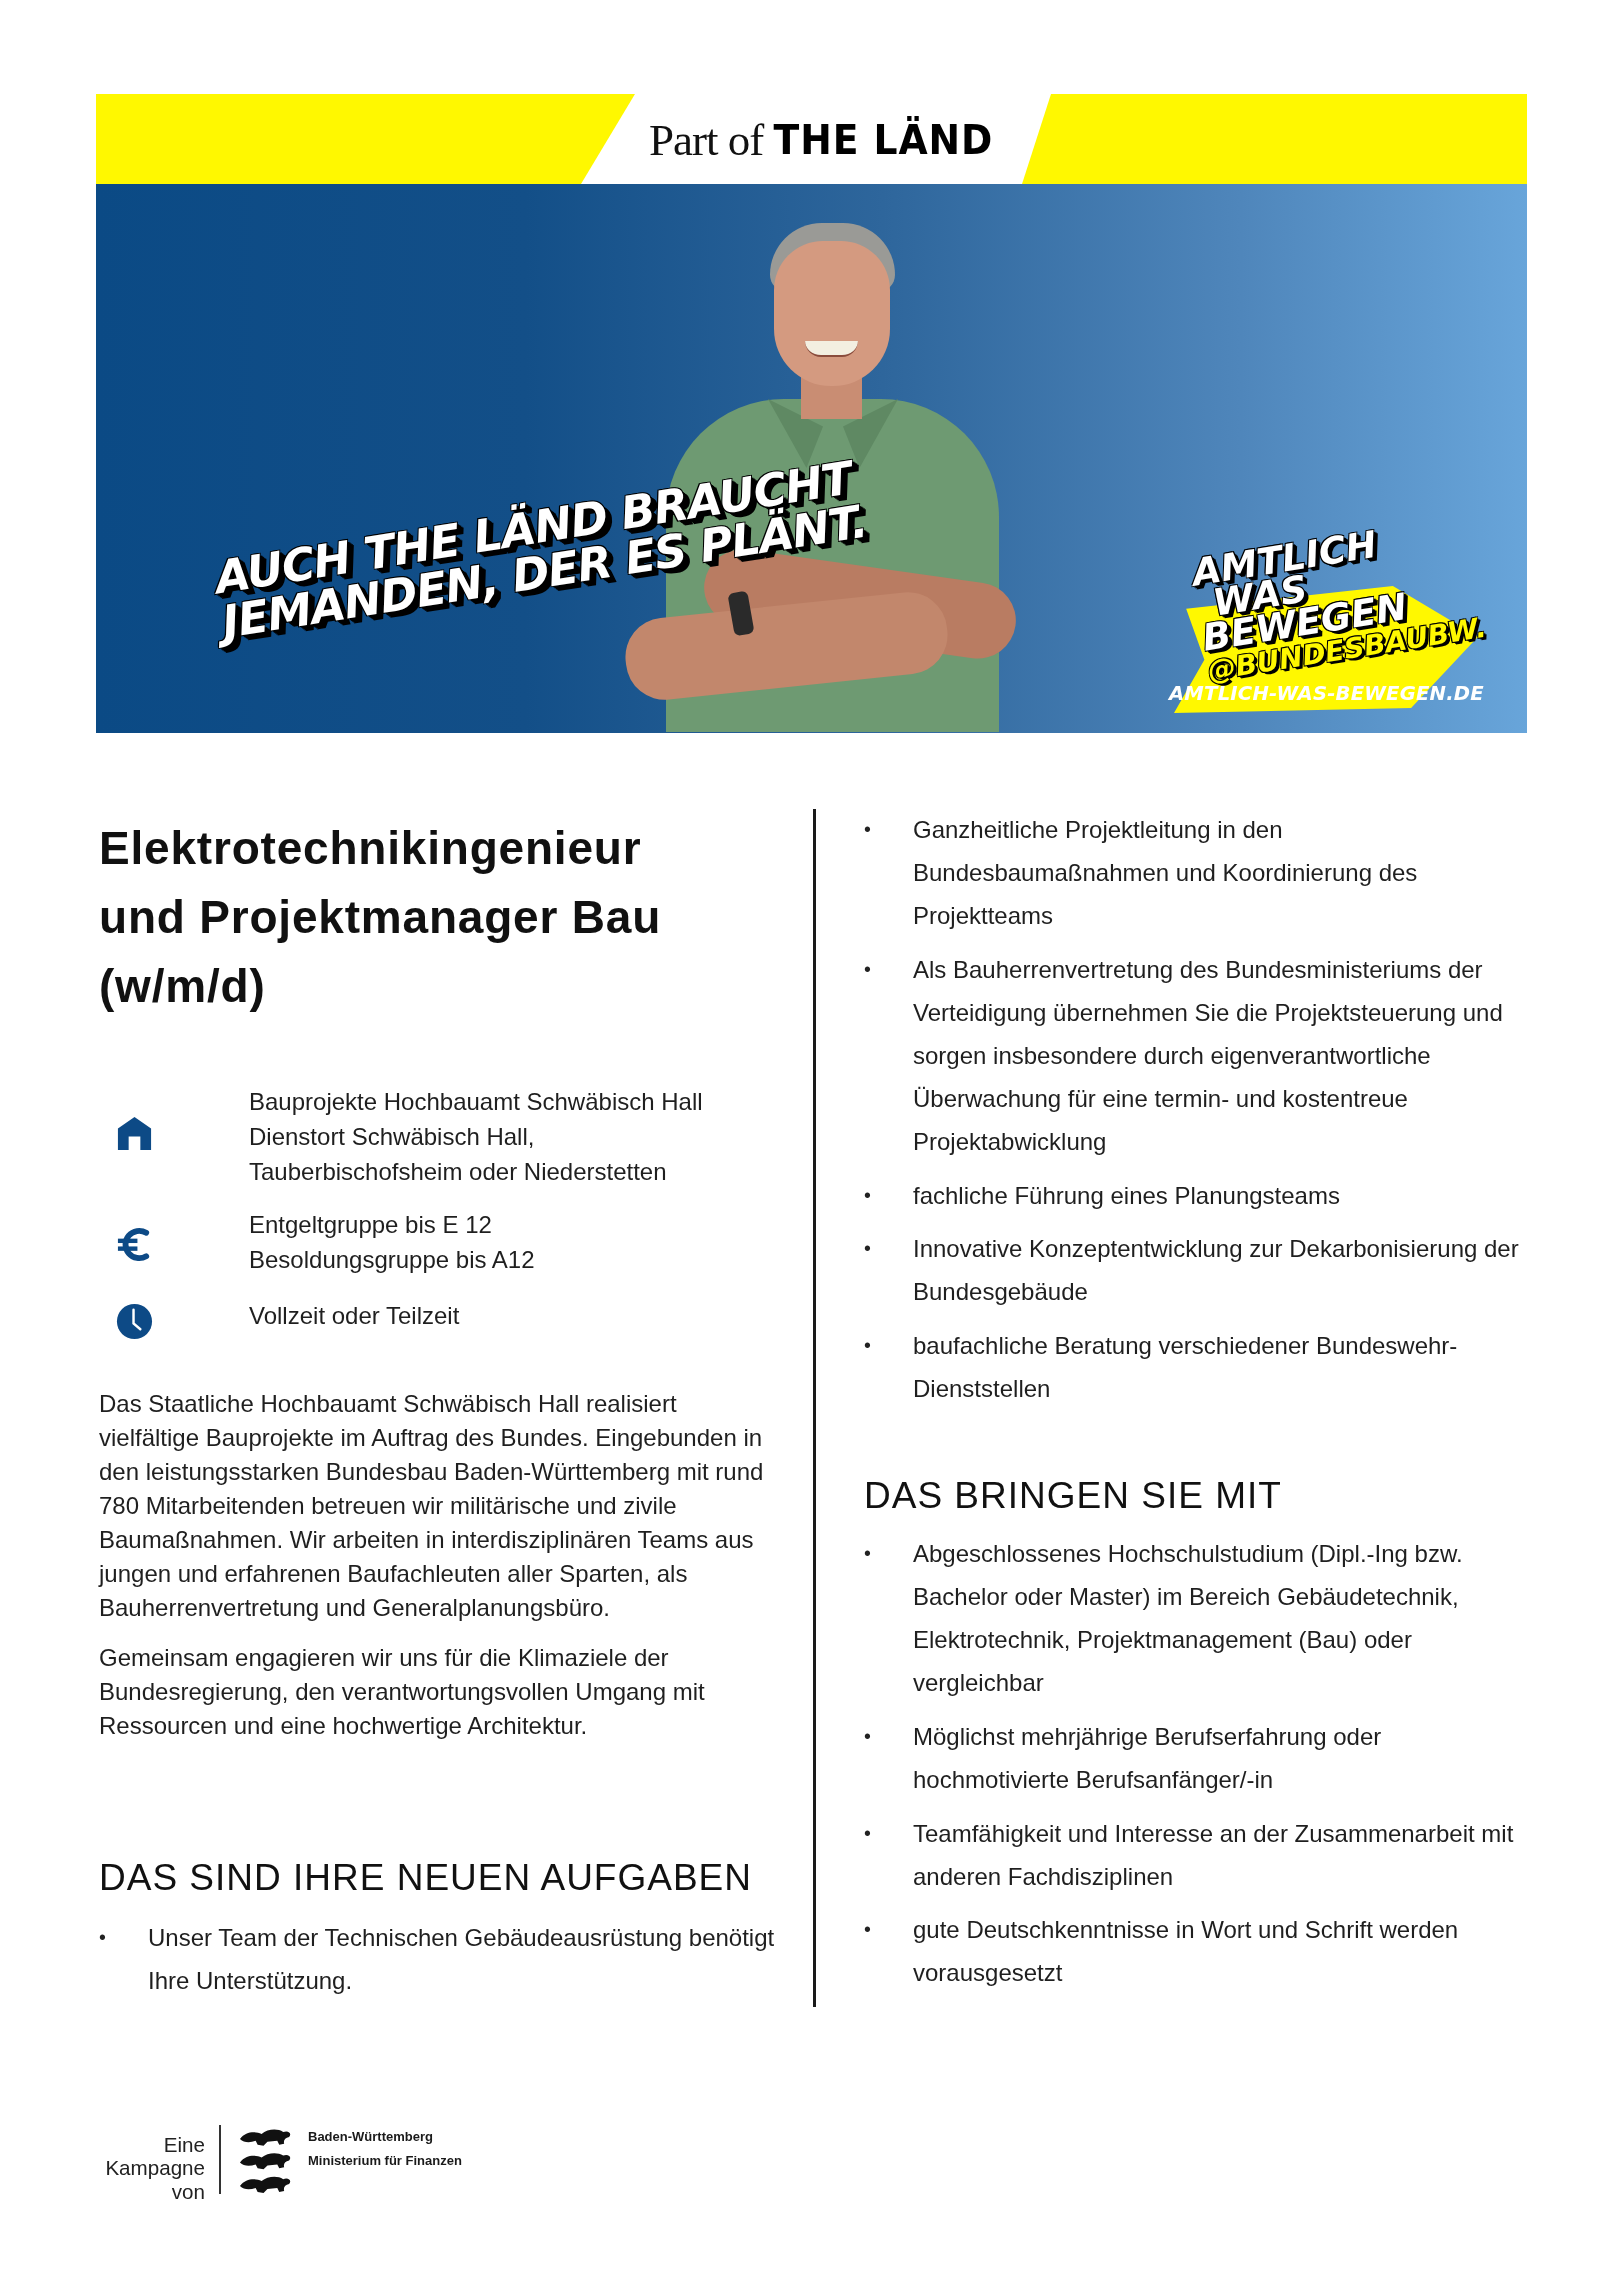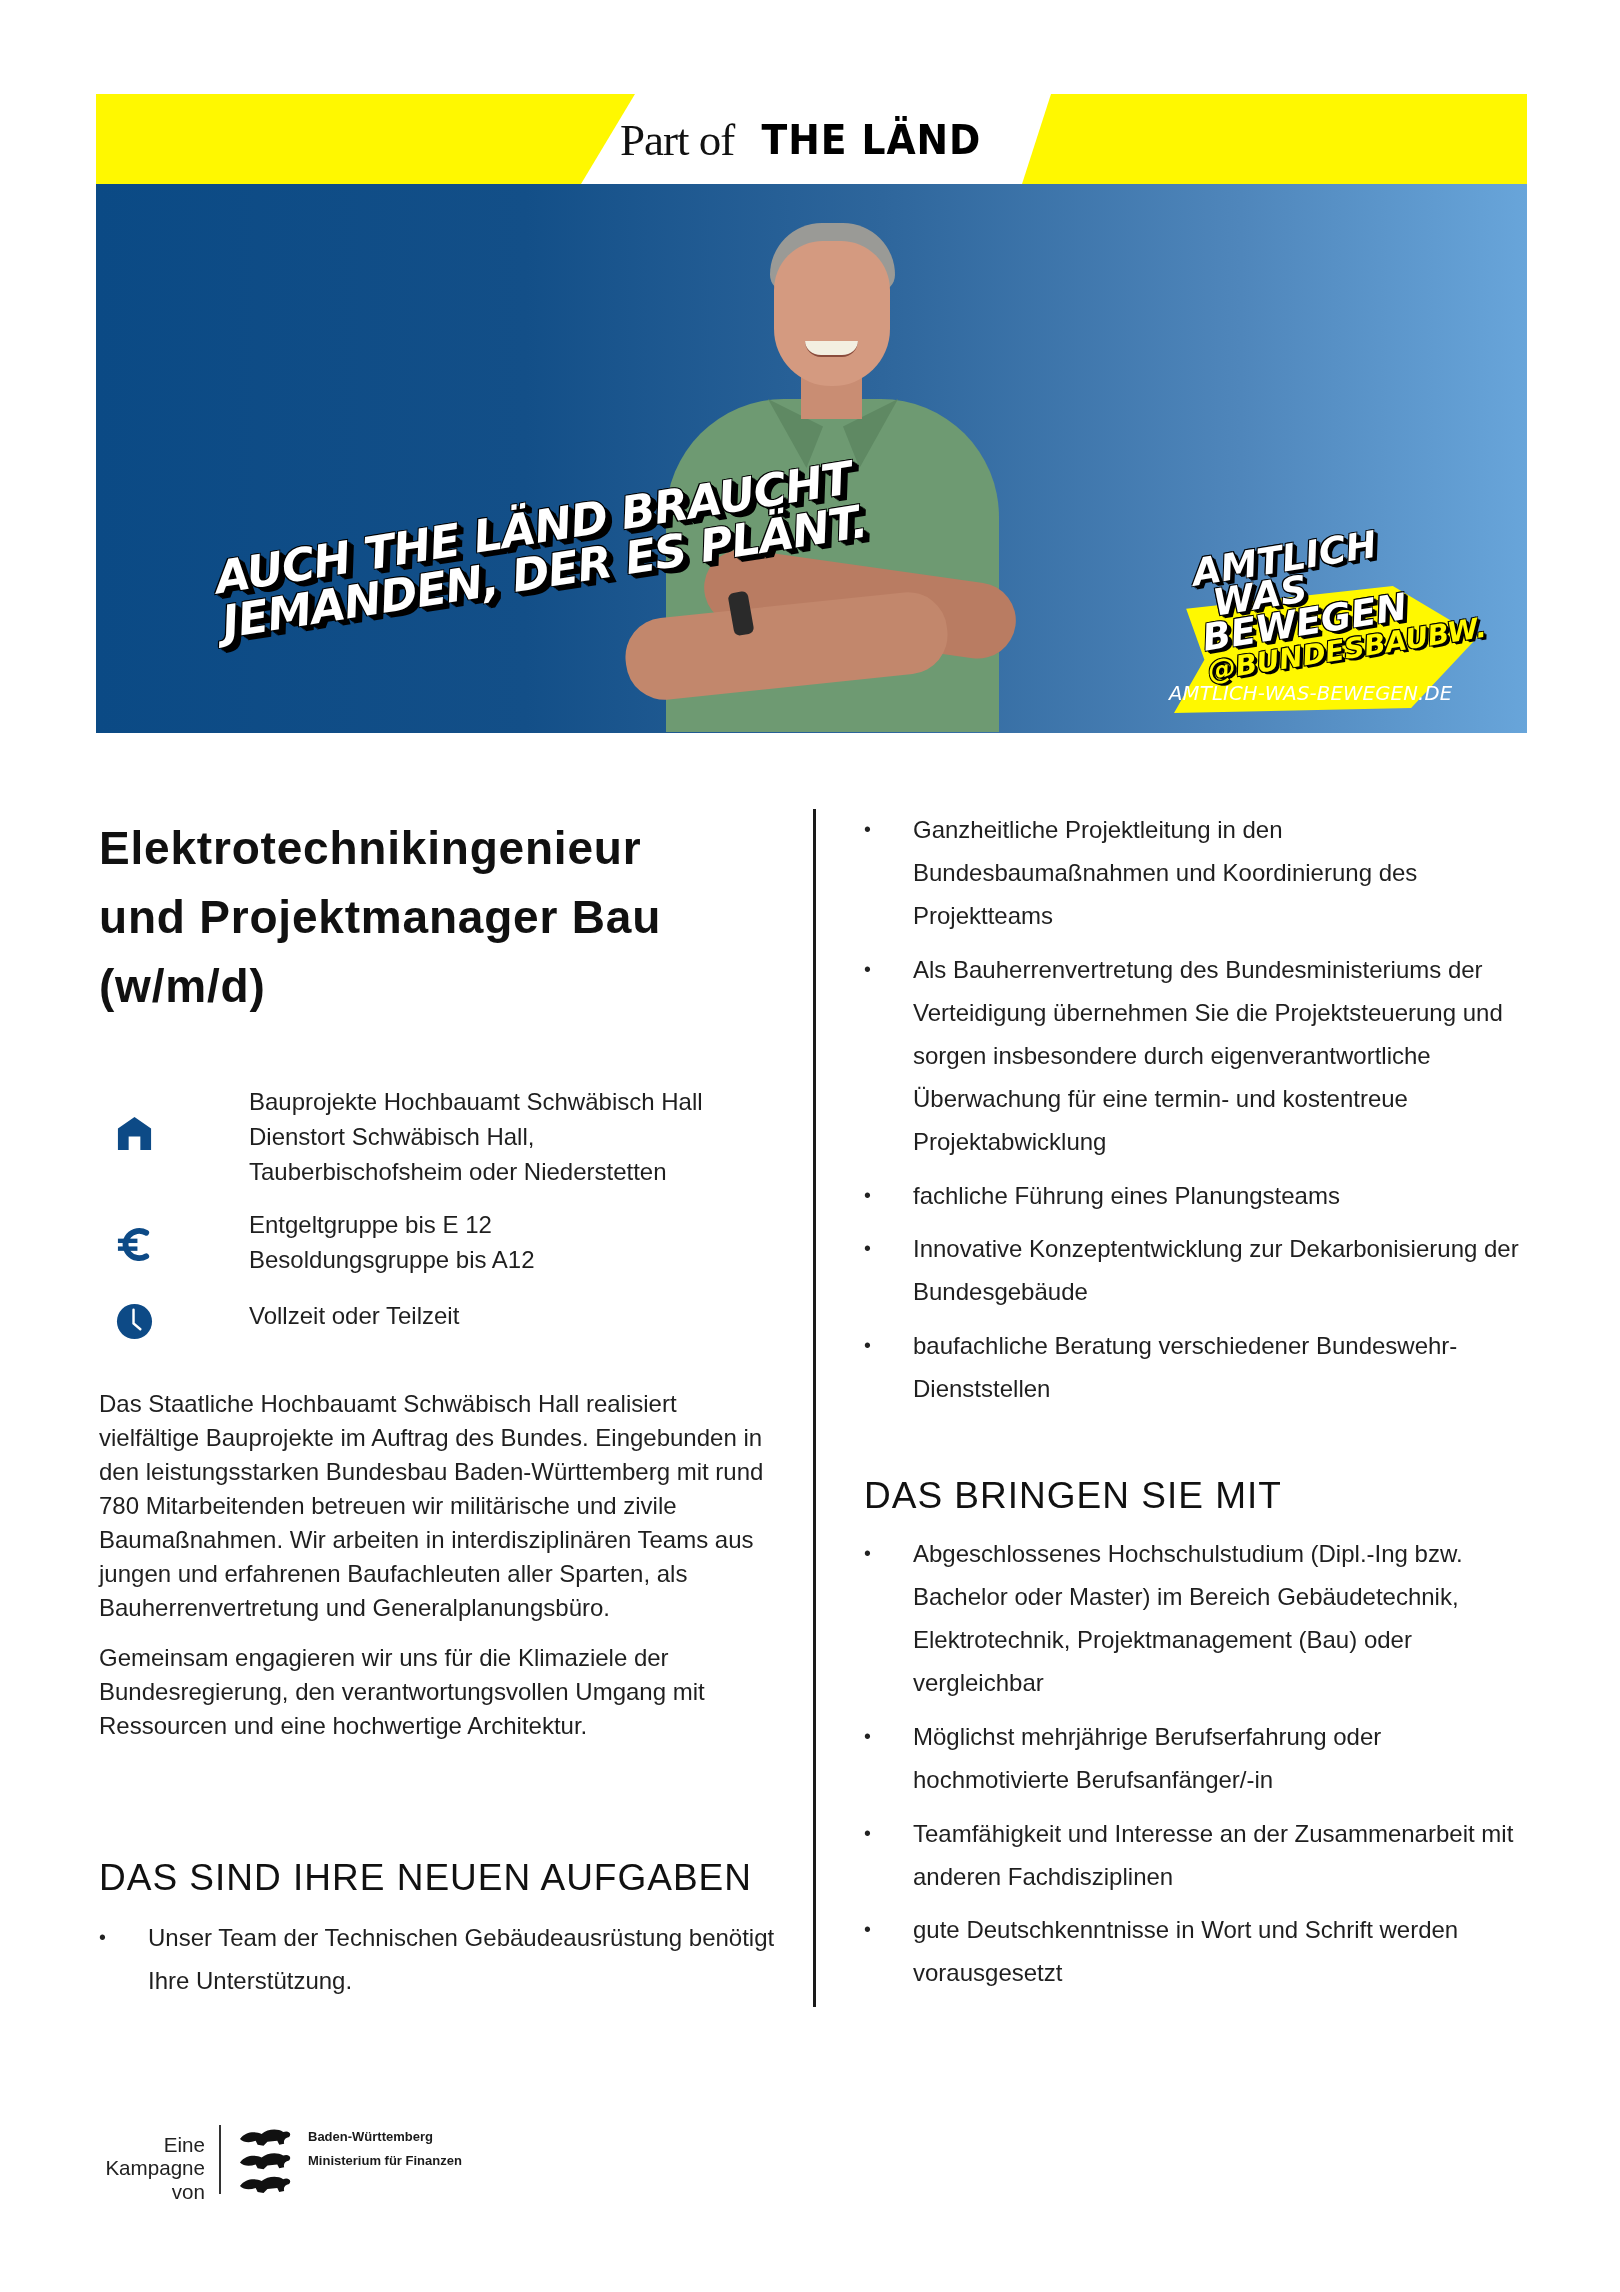--- a/index.html
+++ b/index.html
@@ -4,21 +4,21 @@
 <style>
   * { box-sizing: border-box; margin: 0; padding: 0; }
   html, body { width: 1620px; height: 2293px; background: #ffffff; overflow: hidden; }
   body { position: relative; font-family: "Liberation Sans", "DejaVu Sans", sans-serif; color: #1a1a1a; }
 
   
   .banner { position: absolute; left: 96px; top: 94px; width: 1431px; height: 639px; overflow: hidden; }
   .topbar { position: absolute; left: 0; top: 0; width: 1431px; height: 90px; background: #fff800; }
   .topbar-white { position: absolute; left: 485px; top: 0; width: 470px; height: 90px; background: #ffffff;
                   clip-path: polygon(54px 0, 470px 0, 441px 100%, 0 100%); }
-  .part-of { position: absolute; left: 524px; top: 15.7px; width: 412px; height: 61px; display: flex; align-items: center; justify-content: flex-start; gap: 18px; white-space: nowrap; }
+  .part-of { position: absolute; left: 524px; top: 15.7px; width: 412px; height: 61px; display: flex; align-items: center; justify-content: center; gap: 1px; white-space: nowrap; }
   .part-of .serif { font-family: "Liberation Serif", "DejaVu Serif", serif; font-size: 45px; color: #111; letter-spacing: -1px; }
   .part-of .bold { font-family: "DejaVu Sans", sans-serif; font-weight: 900; font-size: 41px; color: #000; letter-spacing: 1px; transform: scaleX(0.92); display: inline-block; }
 
   .photo { position: absolute; left: 0; top: 90px; width: 1431px; height: 549px;
            background: linear-gradient(90deg, #0b4a85 0%, #134f88 30%, #2e669c 55%, #4f86bb 80%, #68a5da 100%); }
 
   
   .person { position: absolute; left: 529px; top: 39px; width: 412px; height: 510px; }
   .hair { position: absolute; left: 145px; top: 0; width: 125px; height: 69px; border-radius: 59px 59px 19.6px 19.6px; background: #9a9a96; }
   .face { position: absolute; left: 149px; top: 17.6px; width: 116px; height: 145px; border-radius: 49px 49px 57px 57px; background: #d49a80; }
@@ -38,21 +38,21 @@
 
   
   .amtlich { position: absolute; left: 1078px; top: 363px; width: 314px; height: 196px; }
   .arrow { position: absolute; left: 0; top: 39px; width: 304px; height: 127px; background: #fff800;
            clip-path: polygon(4% 18%, 72% 0, 100% 40%, 78% 96%, 0 100%, 10% 58%); }
   .amtlich-text { position: absolute; left: 15.7px; top: 9.8px; transform: rotate(-9deg); transform-origin: left top; }
   .amtlich-text .w { font-family: "DejaVu Sans", sans-serif; font-weight: 900; font-style: italic; font-size: 37px; line-height: 33px; color: #ffffff; white-space: nowrap;
                      text-shadow: 2px 2px 0 #000, 2.9px 2.9px 0 #000, 3.9px 3.9px 0 #000, -1px -1px 0 #000, 1px -1px 0 #000, -1px 1px 0 #000; }
   .amtlich-text .handle { font-family: "DejaVu Sans", sans-serif; font-weight: 900; font-style: italic; font-size: 28px; line-height: 33px; color: #fff800; white-space: nowrap;
                      text-shadow: 2px 2px 0 #000, 2.9px 2.9px 0 #000, -1px -1px 0 #000, 1px -1px 0 #000, -1px 1px 0 #000, 1px 1px 0 #000; }
-  .site-url { position: absolute; left: 1073px; top: 588px; font-family: "DejaVu Sans", sans-serif; font-weight: 400; font-style: italic; font-size: 19.6px; color: #ffffff; white-space: nowrap; letter-spacing: 0.2px; }
+  .site-url { position: absolute; left: 1073px; top: 588px; font-family: "DejaVu Sans", sans-serif; font-weight: 700; font-style: italic; font-size: 19.6px; color: #ffffff; white-space: nowrap; letter-spacing: 0.2px; }
 
   
   .col-divider { position: absolute; left: 813px; top: 809px; width: 2.9px; height: 1198px; background: #1a1a1a; }
 
   .left-col { position: absolute; left: 99px; top: 814px; width: 667px; }
   .job-title { font-family: "Liberation Sans", sans-serif; font-weight: 700; font-size: 46px; line-height: 69px; color: #111; letter-spacing: 0.8px; }
 
   .facts { position: absolute; left: 99px; top: 1084px; width: 667px; }
   .fact { position: absolute; left: 0; width: 667px; }
   .fact-icon { position: absolute; left: 15.7px; width: 39px; height: 39px; }

